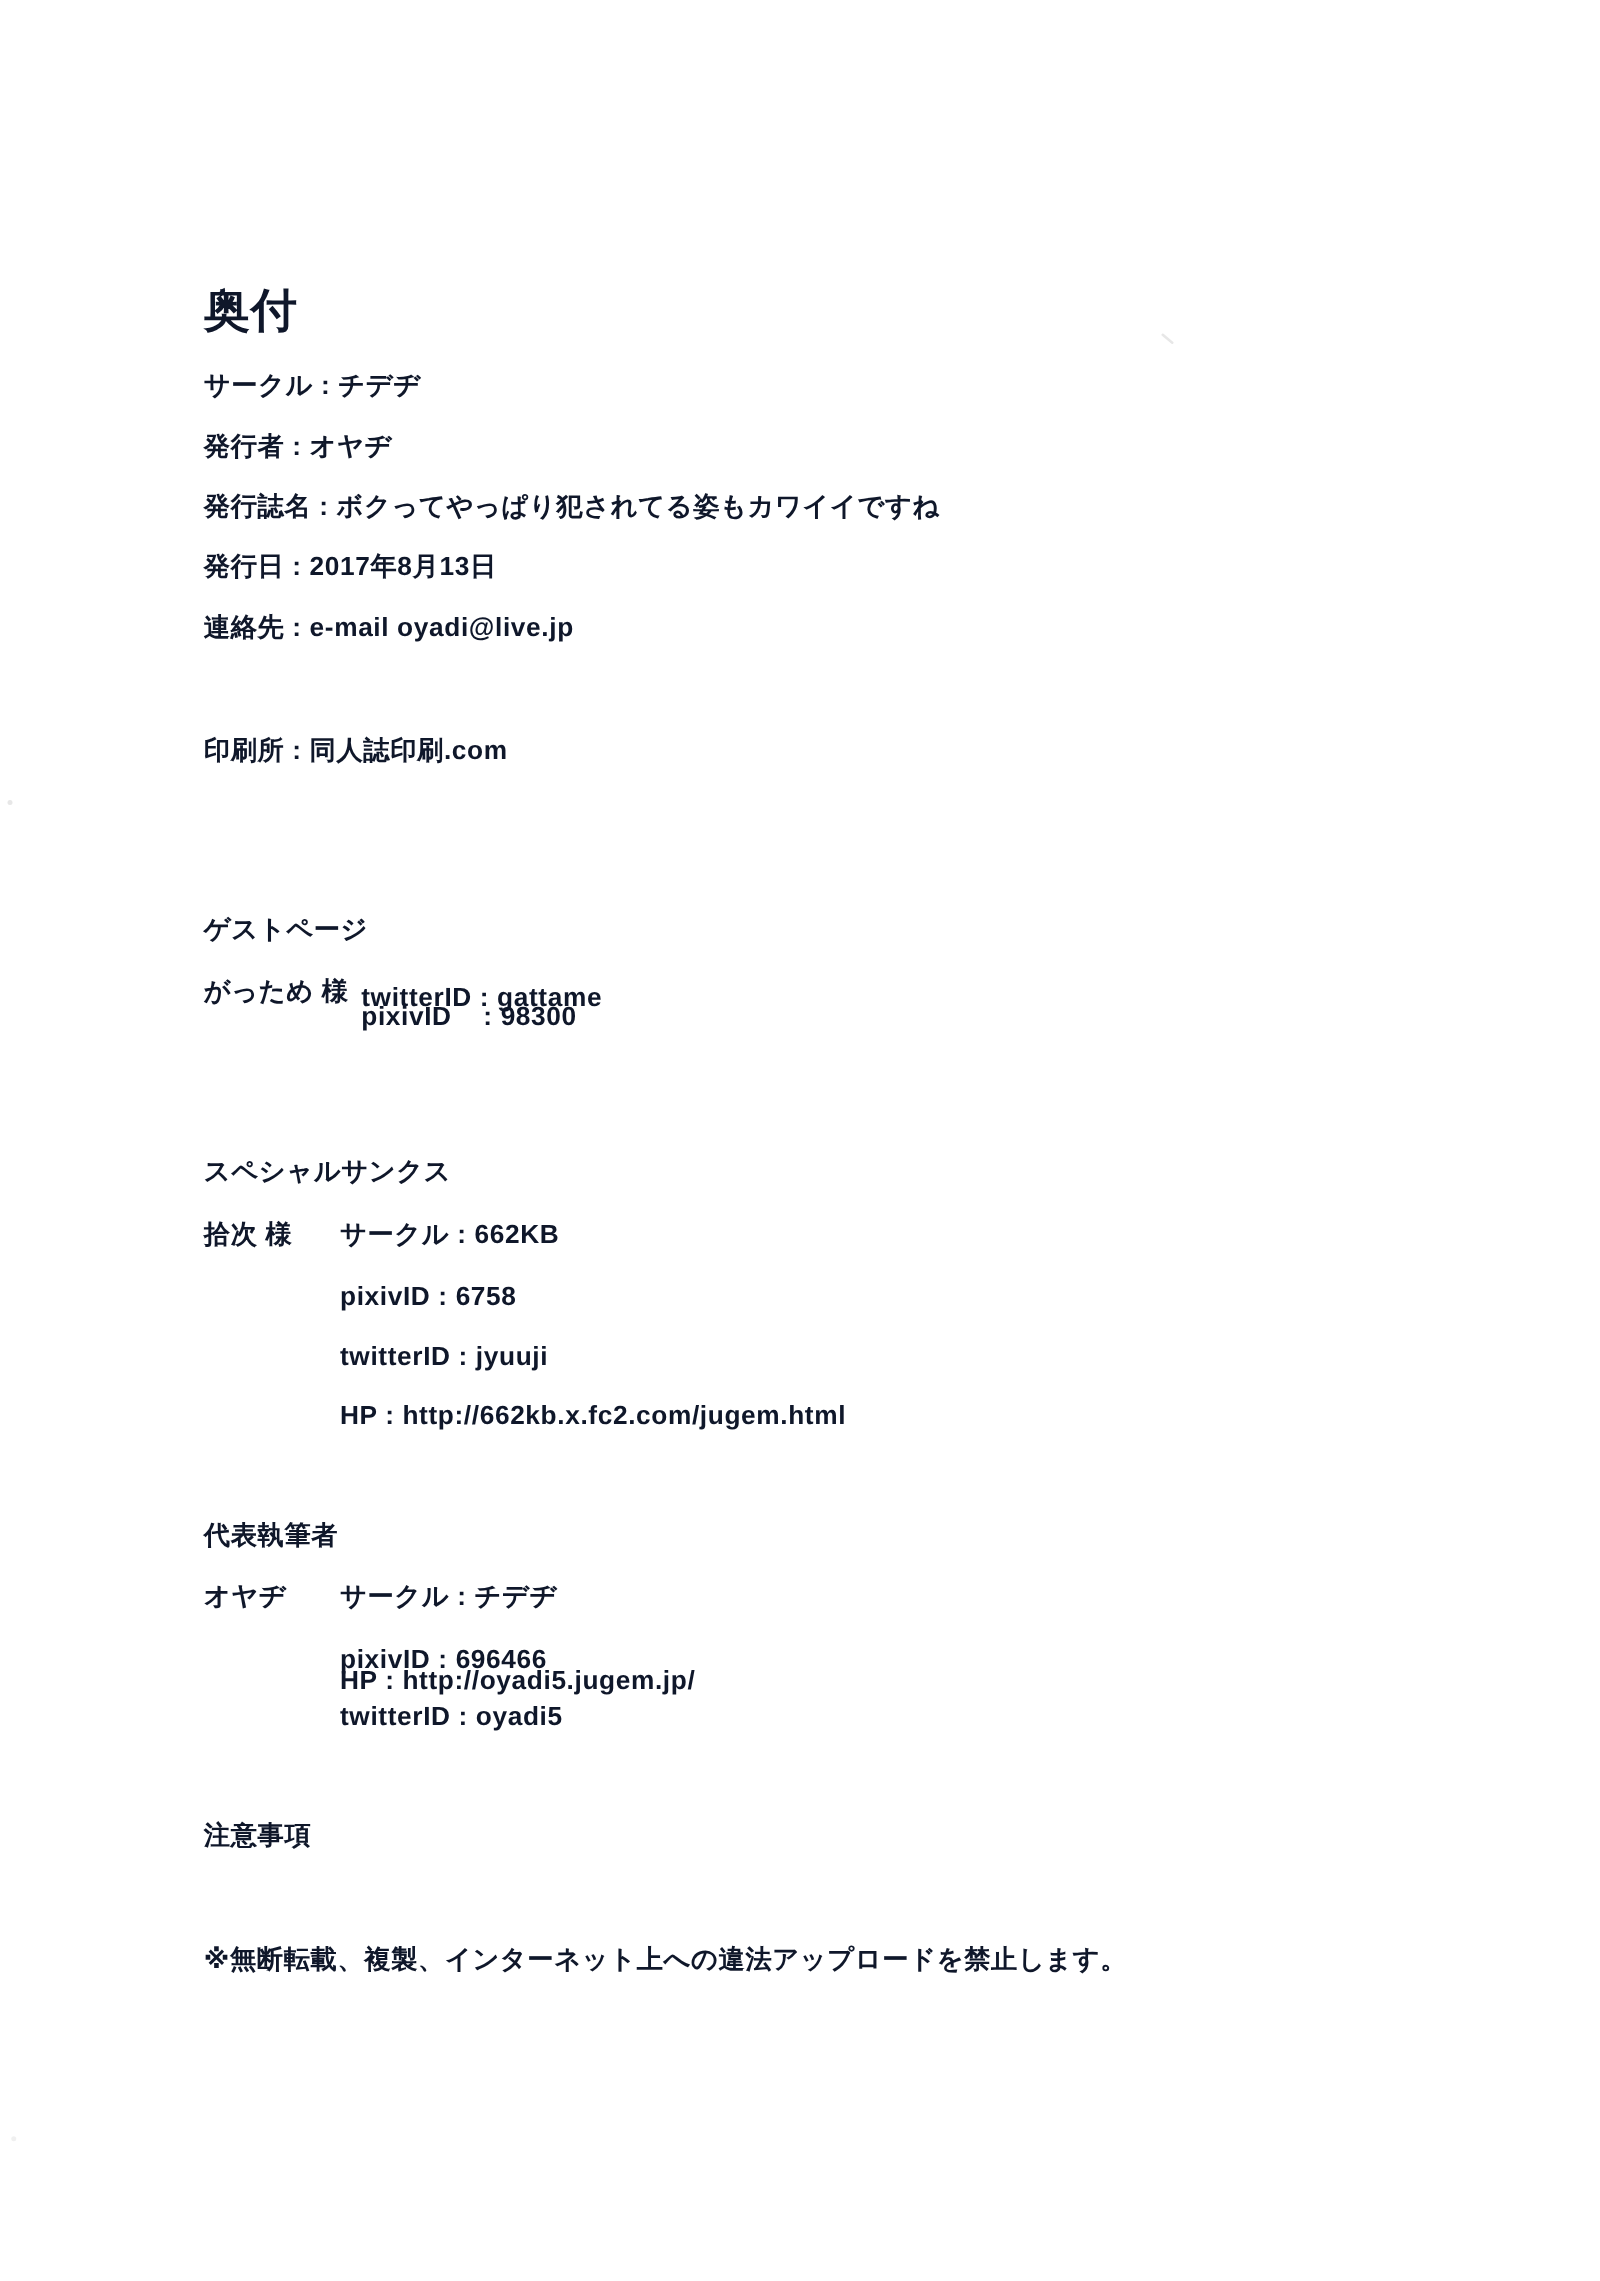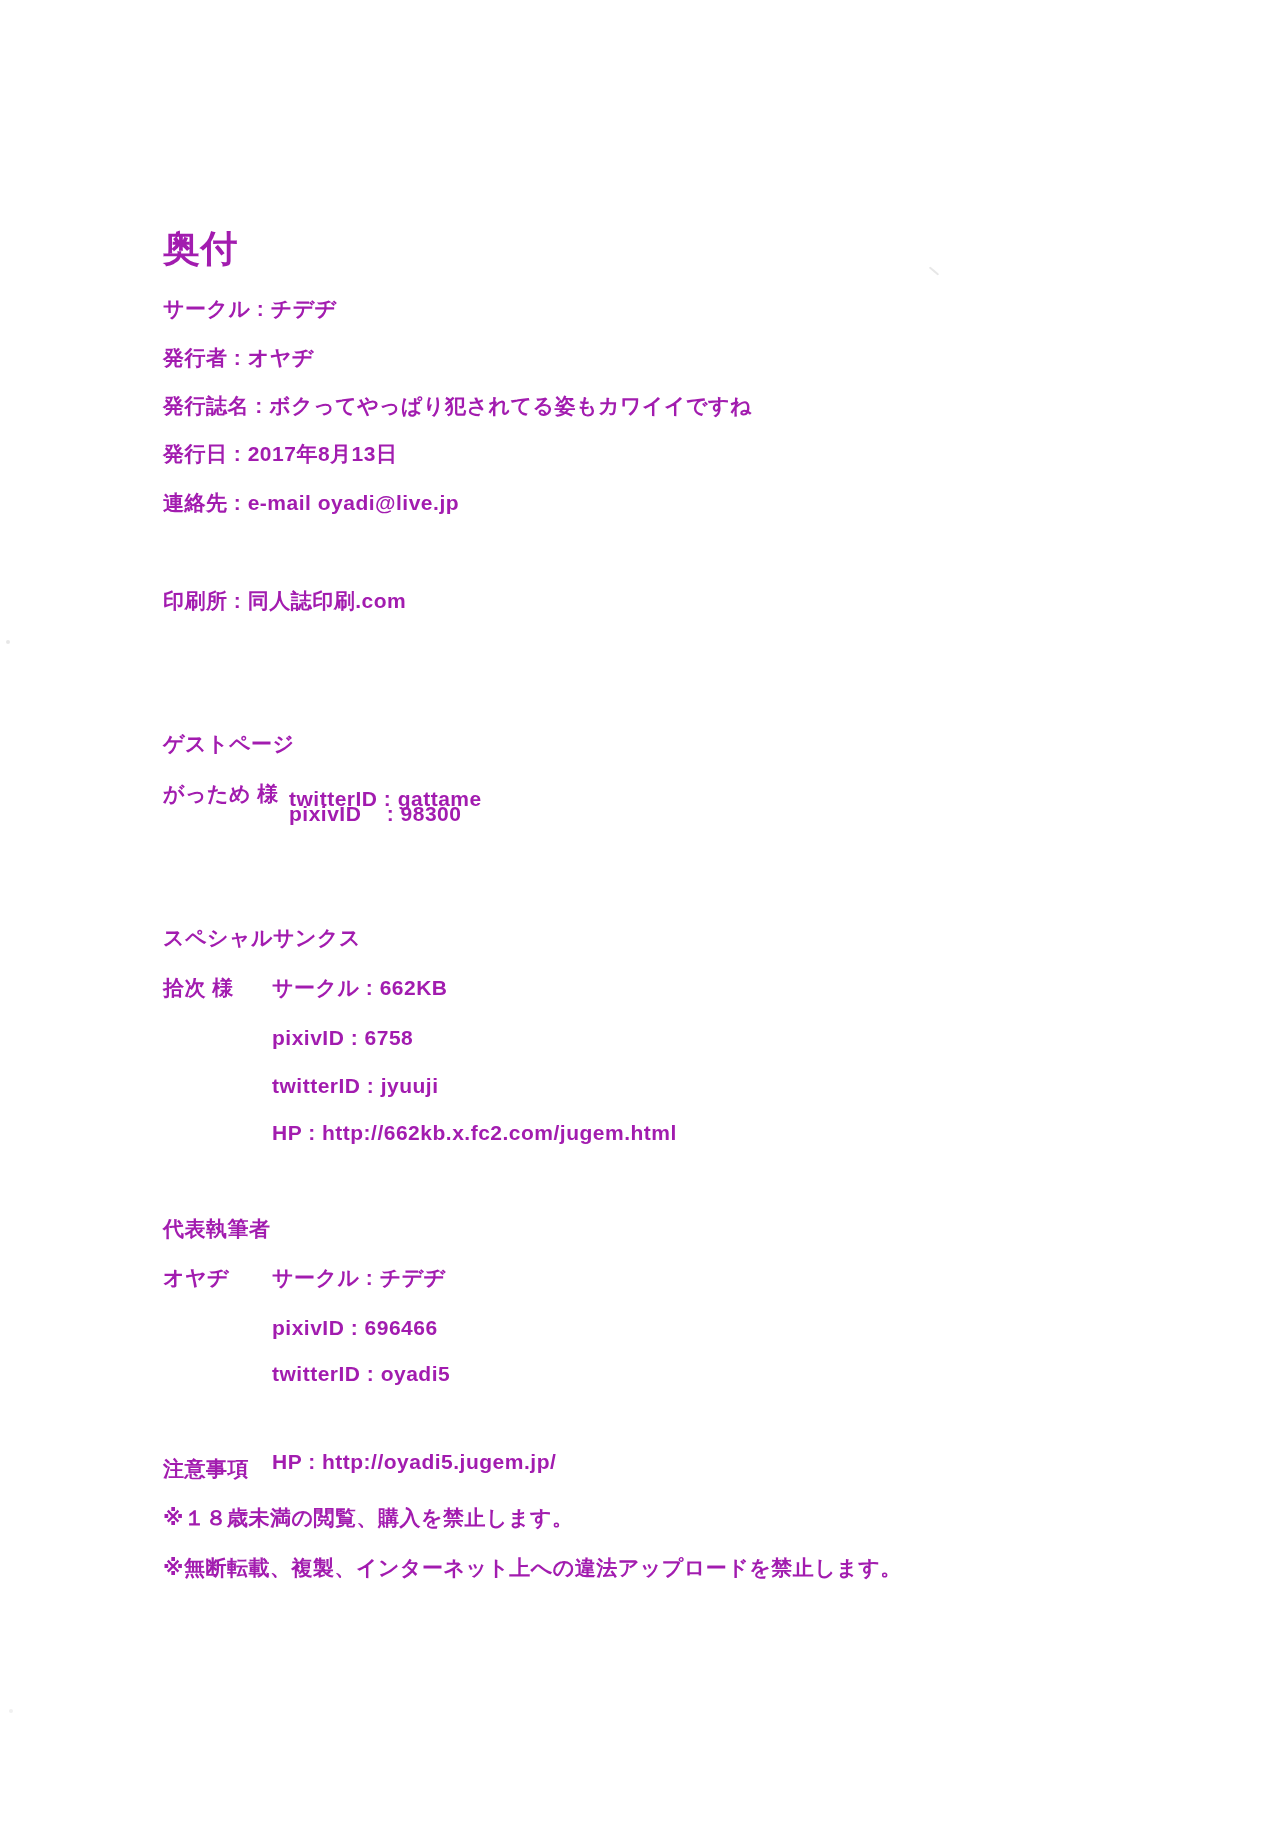--- a/index.html
+++ b/index.html
@@ -7,21 +7,21 @@
     padding: 0;
     background: #ffffff;
   }
   .page {
     position: relative;
     width: 1280px;
     height: 1785px;
     background: #ffffff;
     overflow: hidden;
     font-family: "Liberation Sans", "DejaVu Sans", sans-serif;
-    color: #a21caf;
+    color: #0f172a;
   }
   .line {
     position: absolute;
     font-weight: 700;
     font-size: 21px;
     line-height: 36px;
     white-space: pre;
     letter-spacing: 0.5px;
   }
   .title {
@@ -72,22 +72,21 @@
   <div class="line col-detail" style="top:970px;">サークル : 662KB</div>
   <div class="line col-detail" style="top:1020px;">pixivID : 6758</div>
   <div class="line col-detail" style="top:1068px;">twitterID : jyuuji</div>
   <div class="line col-detail" style="top:1115px;">HP : http://662kb.x.fc2.com/jugem.html</div>
 
   <div class="line col-main" style="top:1211px;">代表執筆者</div>
   <div class="line col-main" style="top:1260px;">オヤヂ</div>
   <div class="line col-detail" style="top:1260px;">サークル : チデヂ</div>
   <div class="line col-detail" style="top:1310px;">pixivID : 696466</div>
   <div class="line col-detail" style="top:1356px;">twitterID : oyadi5</div>
-  <div class="line col-detail" style="top:1444px;">HP : http://oyadi5.jugem.jp/</div>
+  <div class="line col-detail" style="top:1327px;">HP : http://oyadi5.jugem.jp/</div>
 
   <div class="line col-main" style="top:1451px;">注意事項</div>
-  <div class="line col-main" style="top:1500px;">※１８歳未満の閲覧、購入を禁止します。</div>
   <div class="line col-main" style="top:1550px;">※無断転載、複製、インターネット上への違法アップロードを禁止します。</div>
 
   <div class="artifact tick" style="left:928px; top:270px;"></div>
   <div class="artifact dot" style="left:6px; top:640px;"></div>
   <div class="artifact dot" style="left:9px; top:1709px; opacity:0.35;"></div>
 </div>
 
 </body></html>

